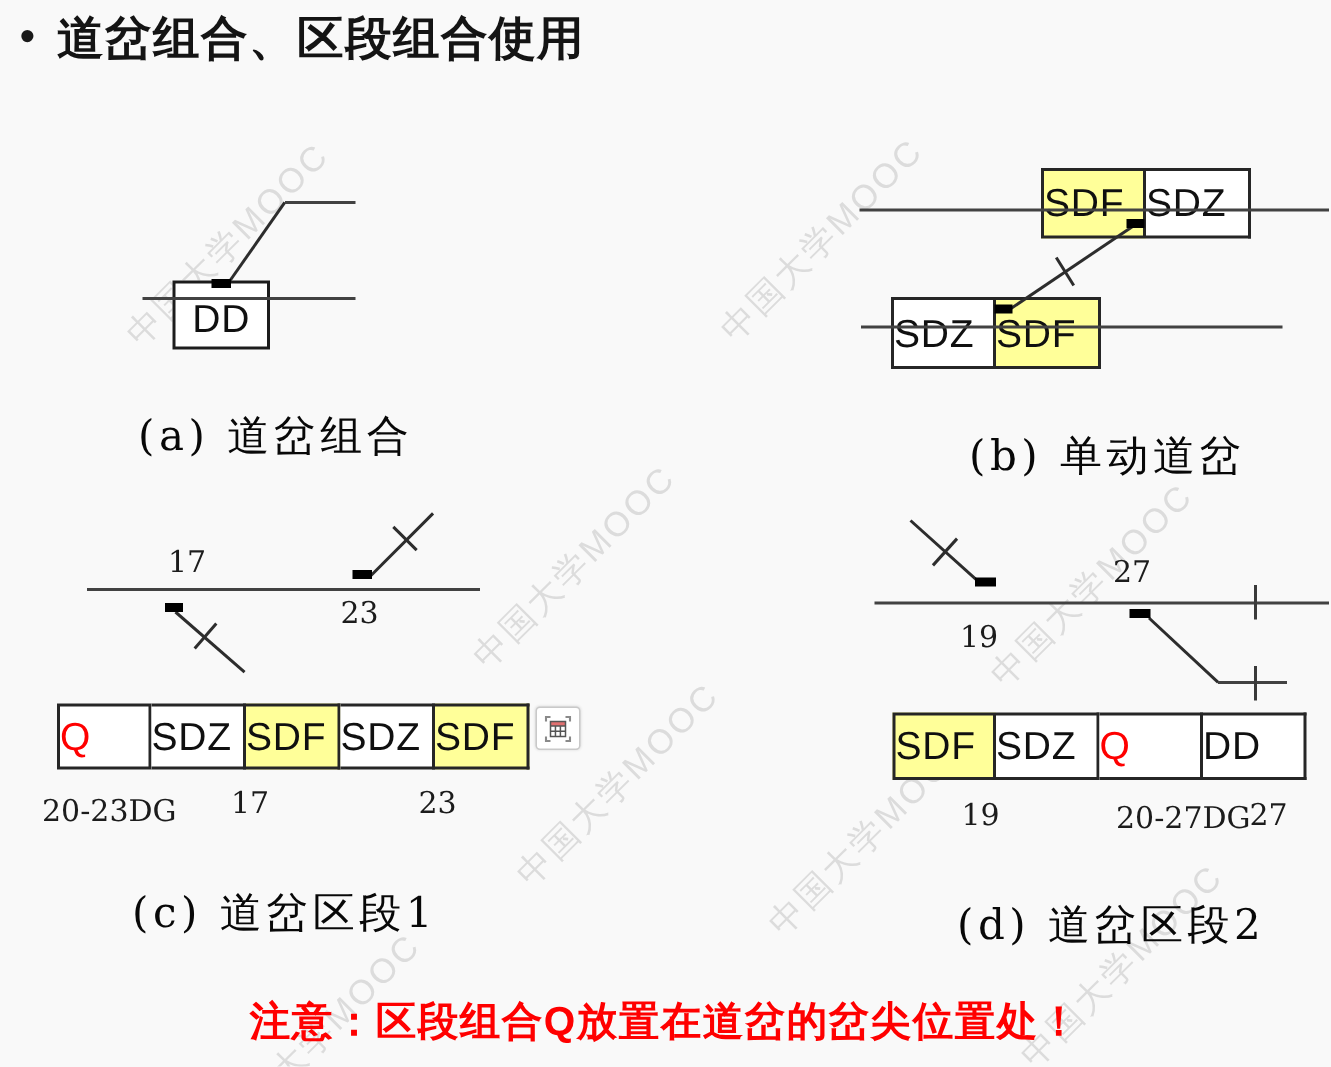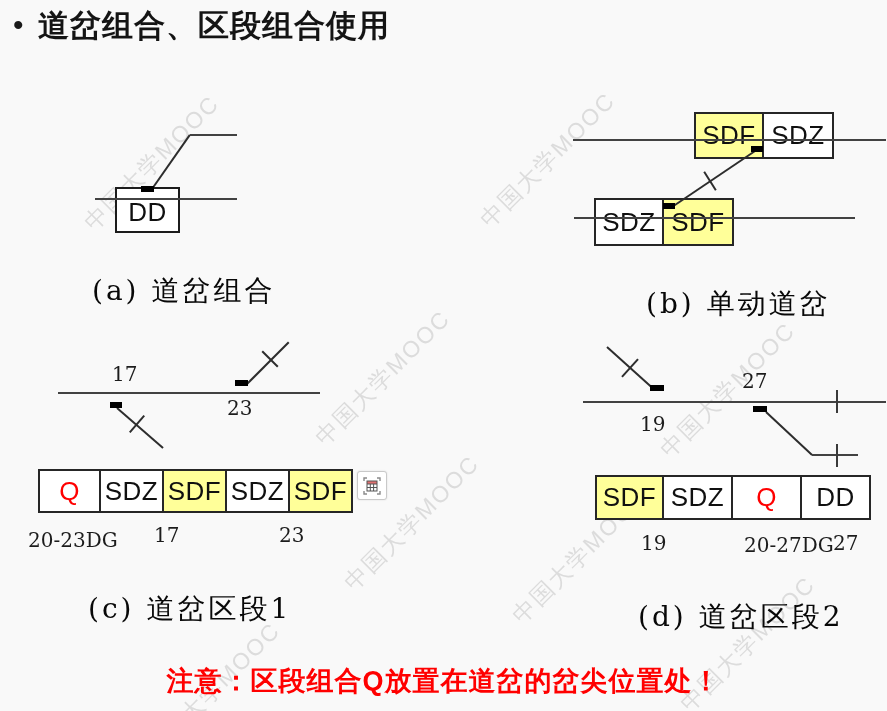--- a/index.html
+++ b/index.html
@@ -22,21 +22,21 @@
   
   .hline{position:absolute;height:2px;background:#424242;z-index:3;}
   .diag{position:absolute;height:2px;background:#2d2d2d;transform-origin:0 50%;z-index:3;}
   .cross{position:absolute;height:2px;background:#2d2d2d;z-index:3;}
   .vtick{position:absolute;width:2px;background:#3a3a3a;z-index:4;}
   .ptick{position:absolute;background:#000;z-index:4;}
   
   .row{position:absolute;display:flex;z-index:1;}
   .cell{
     box-sizing:border-box;border:2px solid #262626;border-left:none;
-    background:#ffffff;display:flex;align-items:center;justify-content:center;
+    background:#ffffff;display:flex;align-items:center;
   }
   .cell:first-child{border-left:2px solid #262626;}
   .hl{background:#ffff99;}
   .box-label{font-size:26px;font-weight:500;color:#101010;letter-spacing:0.5px;z-index:2;}
   .red-label{color:#ff0000;}
   .ddbox{
     position:absolute;box-sizing:border-box;border:2px solid #1c1c1c;background:#fff;
     display:flex;align-items:flex-end;justify-content:center;z-index:1;
   }
   

